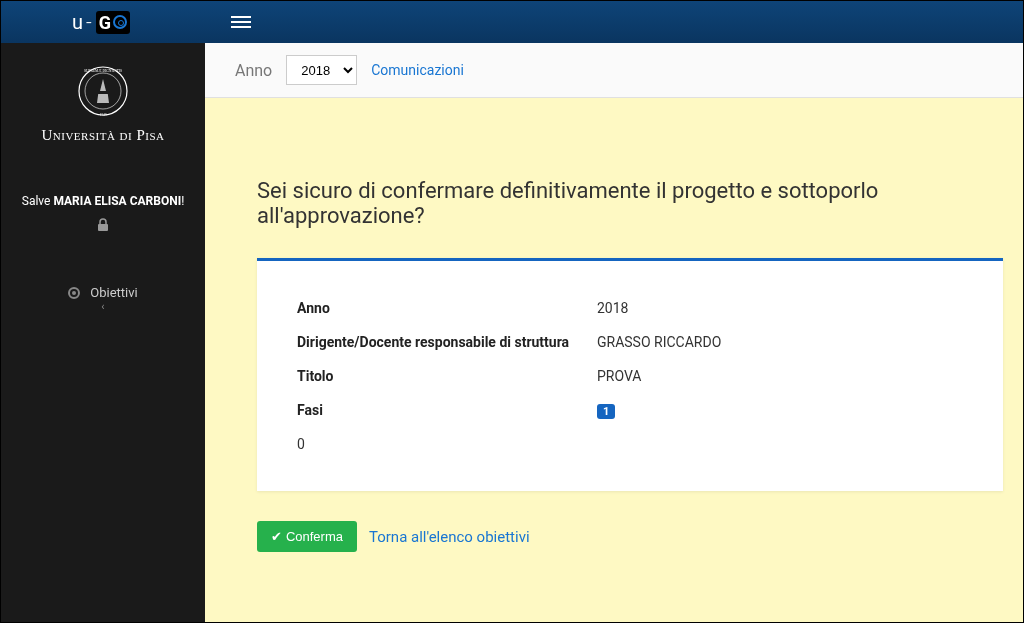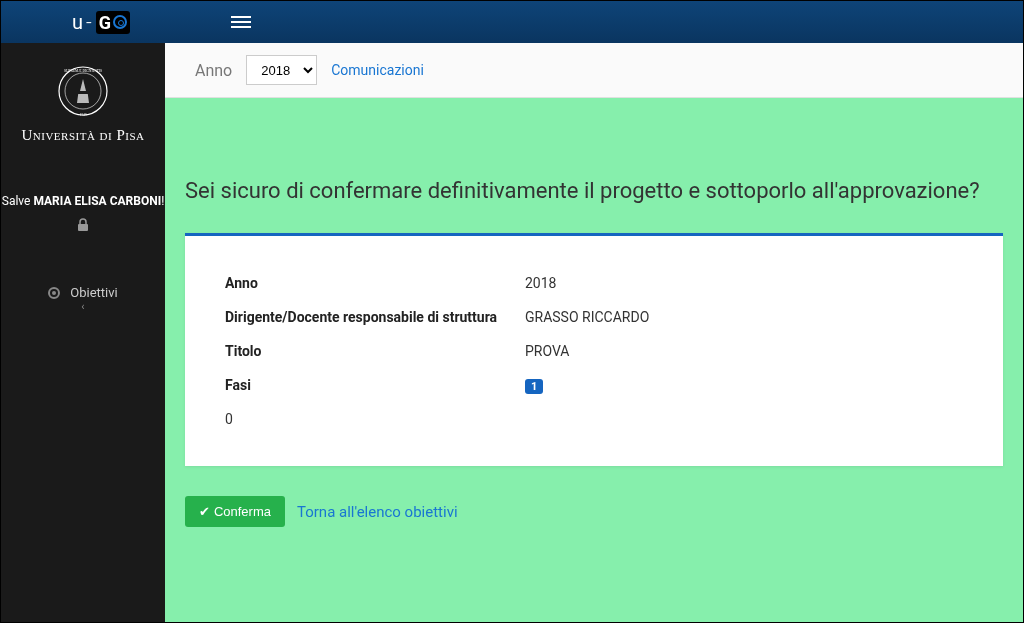--- a/index.html
+++ b/index.html
@@ -70,21 +70,21 @@
       height: 2px;
       background: #fff;
       width: 100%;
     }
     .body-area {
       display: flex;
       flex: 1;
       min-height: 0;
     }
     .sidebar {
-      width: 164px;
+      width: 204px;
       background: #1a1a1a;
       color: #fff;
       display: flex;
       flex-direction: column;
       align-items: center;
       padding-top: 18px;
     }
     .uni-seal {
       width: 80px;
       height: 60px;
@@ -134,21 +134,21 @@
     }
     .nav-icon::after {
       content: ''; position: absolute; top: 2px; left: 2px; width: 4px; height: 4px; border-radius: 50%; background: #888;
     }
     .chevron-left {
       font-size: 11px;
       color: #888;
     }
     .main {
       flex: 1;
-      background: #86efac;
+      background: #fef9c3;
       display: flex;
       flex-direction: column;
       min-width: 0;
     }
     .toolbar {
       background: #fafafa;
       border-bottom: 1px solid #e0e0e0;
       padding: 12px 30px;
       display: flex;
       align-items: center;
@@ -168,20 +168,21 @@
     }
     .toolbar-link {
       color: #1976d2;
       font-size: 14px;
       cursor: pointer;
     }
     .content {
       padding: 20px 20px;
       flex: 1;
       overflow: auto;
+      margin-left: 32px;
     }
     .page-title {
       font-size: 22px;
       color: #333;
       font-weight: 400;
       margin: 60px 0 30px 0;
     }
     .panel {
       background: #fff;
       border-top: 3px solid #1565c0;

